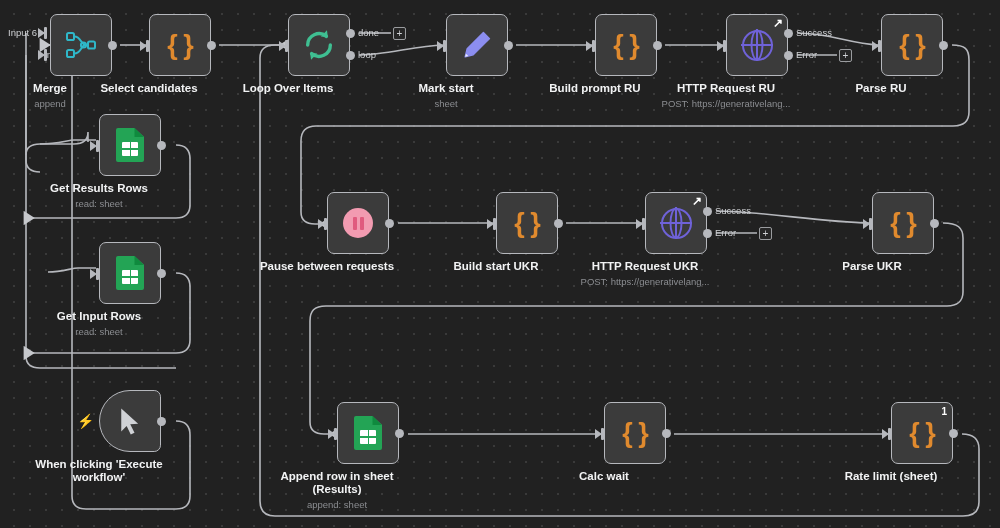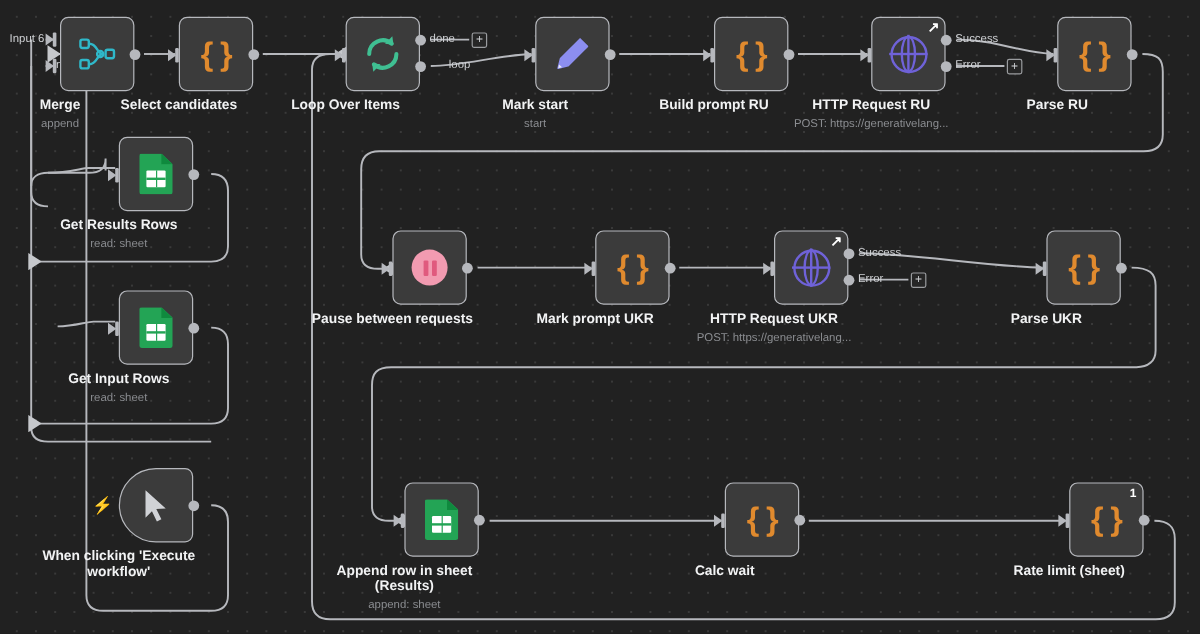--- a/index.html
+++ b/index.html
@@ -286,38 +286,38 @@
         <path d="M20,12 a8,8 0 0,1 -13.2,6.1" fill="none" stroke="#3fbf92" stroke-width="2.4" stroke-linecap="round"></path>
         <path d="M17.6,1.6 L18.3,6.6 L13.3,6.0 Z" fill="#3fbf92"></path>
         <path d="M6.4,22.4 L5.7,17.4 L10.7,18.0 Z" fill="#3fbf92"></path>
       </svg>
     </div>
     <div class="port-in" style="left:-9px; top:27px;"></div>
     <div class="port-in-bar" style="left:-3px; top:26px;"></div>
     <div class="port" style="left:58px; top:15px;"></div>
     <div class="port" style="left:58px; top:37px;"></div>
     <div class="port-label" style="left:70px; top:13px;">done</div>
-    <div class="port-label" style="left:70px; top:35px;margin-left:16px;">loop</div>
+    <div class="port-label" style="left:70px; top:35px;">loop</div>
     <div class="label">Loop Over Items</div>
   </div>
 
   <div class="plusbtn" style="left:393px; top:27px;">+</div>
 
   <div class="node" style="left:446px; top:14px;">
     <div class="box">
       <svg class="ic" width="32" height="32" viewBox="0 0 24 24">
         <path d="M16.8,2.6 l4.6,4.6 -12.2,12.2 -6.1,1.5 1.5,-6.1 z" fill="#8c8ef0" stroke="#8c8ef0" stroke-width="1" stroke-linejoin="round"></path>
         <path d="M3.1,20.9 l2.4,-0.6 -1.8,-1.8 z" fill="#e9eaf8"></path>
       </svg>
     </div>
     <div class="port-in" style="left:-9px; top:27px;"></div>
     <div class="port-in-bar" style="left:-3px; top:26px;"></div>
     <div class="port" style="left:58px; top:27px;"></div>
     <div class="label">Mark start</div>
-    <div class="sublabel" style="top:84px;">start</div>
+    <div class="sublabel" style="top:84px;">sheet</div>
   </div>
 
   <div class="node" style="left:595px; top:14px;">
     <div class="box">
       <span class="icon-code">{ }</span>
     </div>
     <div class="port-in" style="left:-9px; top:27px;"></div>
     <div class="port-in-bar" style="left:-3px; top:26px;"></div>
     <div class="port" style="left:58px; top:27px;"></div>
     <div class="label">Build prompt RU</div>
@@ -407,21 +407,21 @@
     <div class="label">Pause between requests</div>
   </div>
 
   <div class="node" style="left:496px; top:192px;">
     <div class="box">
       <span class="icon-code">{ }</span>
     </div>
     <div class="port-in" style="left:-9px; top:27px;"></div>
     <div class="port-in-bar" style="left:-3px; top:26px;"></div>
     <div class="port" style="left:58px; top:27px;"></div>
-    <div class="label">Mark prompt UKR</div>
+    <div class="label">Build start UKR</div>
   </div>
 
   <div class="node" style="left:645px; top:192px;">
     <div class="box">
       <div class="globe">
           <b></b>
         </div>
       <div class="pin-arrow">↗</div>
     </div>
     <div class="port-in" style="left:-9px; top:27px;"></div>

